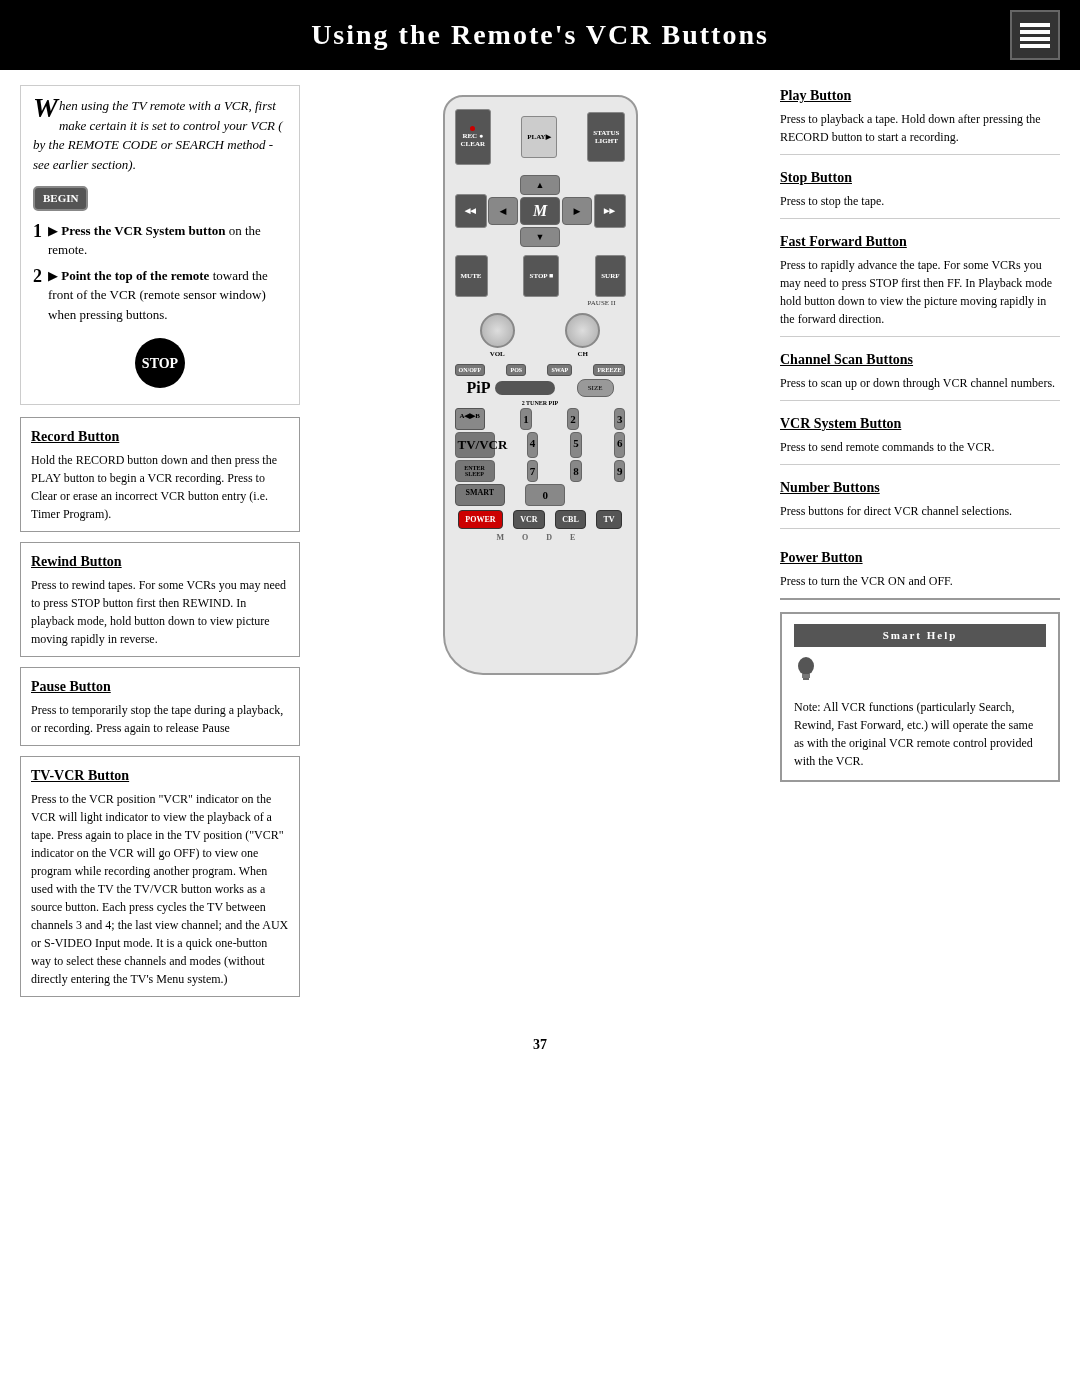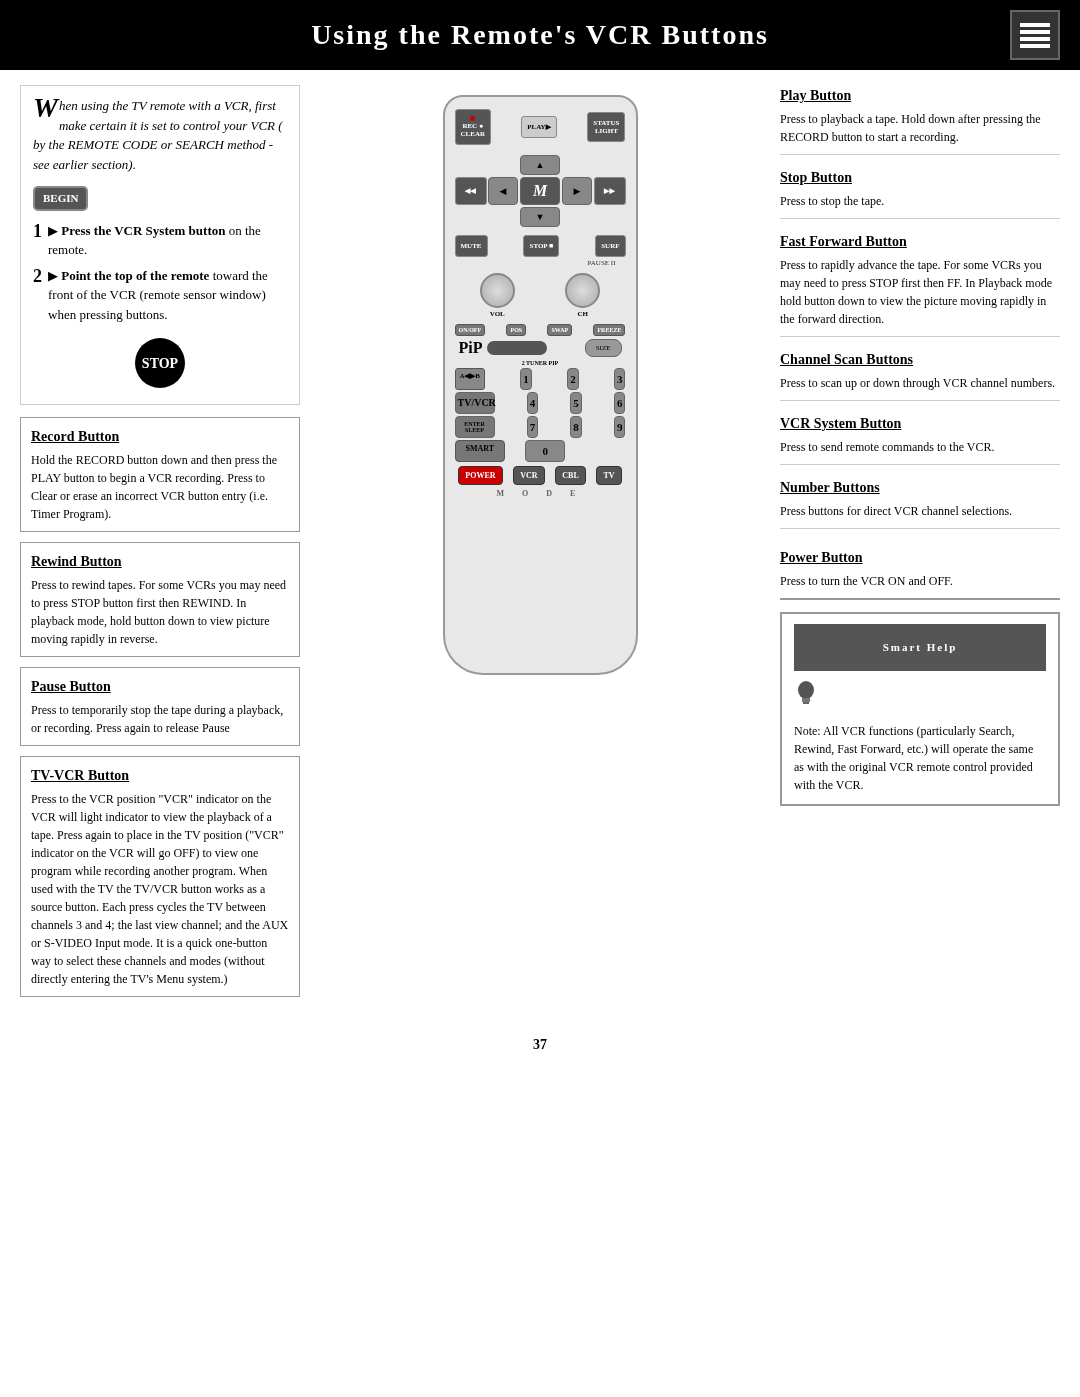--- a/index.html
+++ b/index.html
@@ -145,21 +145,21 @@
       display: flex;
       justify-content: space-between;
       align-items: center;
       margin-bottom: 6px;
       font-size: 8px;
     }
     .remote-btn {
       background: #ccc;
       border: 1px solid #888;
       border-radius: 3px;
-      padding: 6px 5px;
+      padding: 16px 5px;
       font-size: 7px;
       font-weight: bold;
       text-align: center;
       cursor: pointer;
       display: flex;
       flex-direction: column;
       align-items: center;
       font-family: Liberation Serif, serif;
     }
     .remote-btn.dark {
@@ -231,21 +231,21 @@
       justify-content: center;
       font-size: 8px;
       font-weight: bold;
     }
 
     
     .pip-row {
       display: flex;
       justify-content: space-between;
       align-items: center;
-      margin: 3px 4px;
+      margin: 3px 12px;
     }
     .pip-logo {
       font-size: 16px;
       font-weight: 900;
       color: black;
     }
     .pip-size-btn {
       background: #999;
       border-radius: 8px;
       padding: 4px 10px;
@@ -341,21 +341,21 @@
       font-size: 12px;
       line-height: 1.5;
     }
     .smart-help-header {
       background: #555;
       color: white;
       font-size: 11px;
       font-weight: bold;
       letter-spacing: 2px;
       text-align: center;
-      padding: 15px;
+      padding: 3px;
       margin-bottom: 8px;
     }
 
     
     .page-number {
       text-align: center;
       font-size: 14px;
       padding: 15px 0 10px 0;
       font-weight: bold;
     }
@@ -562,21 +562,21 @@
       <div style="display:flex;gap:0;margin:2px 0;justify-content:space-between;">
         <div class="ab-btn">
           <span>A◀▶B</span>
         </div>
         <div class="num-btn">1</div>
         <div class="num-btn">2</div>
         <div class="num-btn">3</div>
       </div>
 
       <div style="display:flex;gap:3px;margin:2px 0;justify-content:space-between;">
-        <div class="num-btn tv-vcr" style="font-size:10px;width:40px;">
+        <div class="num-btn tv-vcr" style="font-size:13px;width:40px;">
           <span>TV/VCR</span>
         </div>
         <div class="num-btn">4</div>
         <div class="num-btn">5</div>
         <div class="num-btn">6</div>
       </div>
 
       <div style="display:flex;gap:3px;margin:2px 0;justify-content:space-between;">
         <div class="num-btn enter-sleep" style="font-size:6px;width:40px;display:flex;flex-direction:column;align-items:center;">
           <span>ENTER</span>

